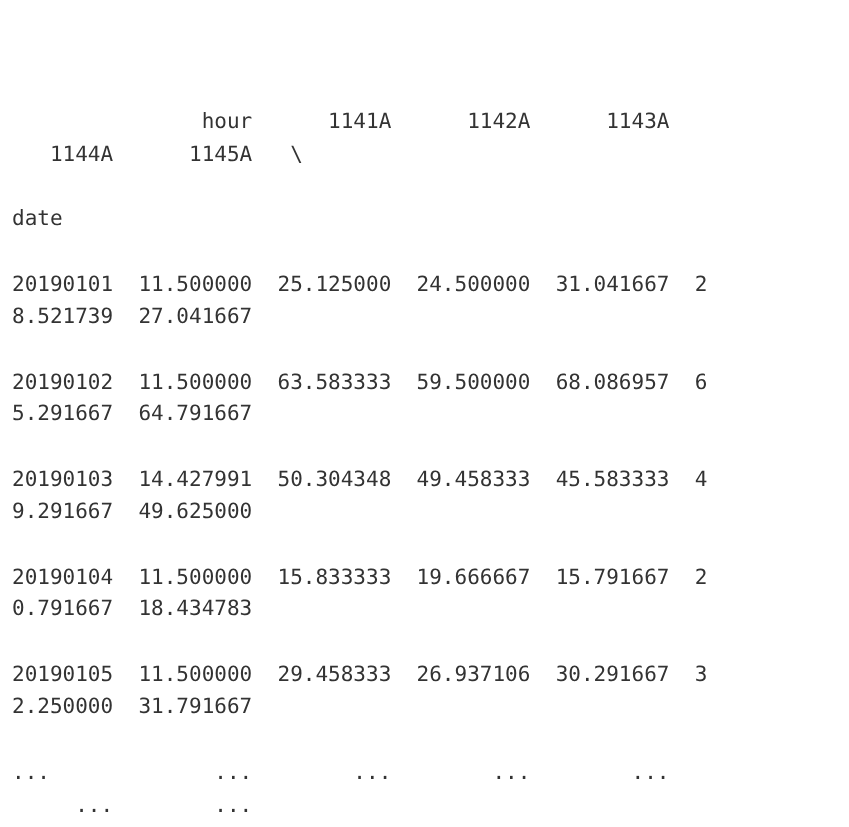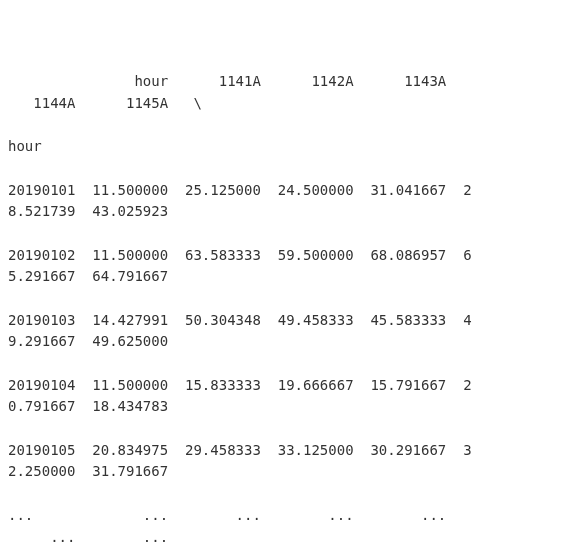--- a/index.html
+++ b/index.html
@@ -20,30 +20,30 @@
   .line {
     display: block;
   }
 </style>
 </head>
 <body>
 
 
 <span class="line">               hour      1141A      1142A      1143A   
    1144A      1145A   \</span>
-<span class="line">hour</span>
+<span class="line">date</span>
 <span class="line">20190101  11.500000  25.125000  24.500000  31.041667  2
-8.521739  43.025923</span>
+8.521739  27.041667</span>
 <span class="line">20190102  11.500000  63.583333  59.500000  68.086957  6
 5.291667  64.791667</span>
 <span class="line">20190103  14.427991  50.304348  49.458333  45.583333  4
 9.291667  49.625000</span>
 <span class="line">20190104  11.500000  15.833333  19.666667  15.791667  2
 0.791667  18.434783</span>
-<span class="line">20190105  20.834975  29.458333  33.125000  30.291667  3
+<span class="line">20190105  11.500000  29.458333  26.937106  30.291667  3
 2.250000  31.791667</span>
 <span class="line">...             ...        ...        ...        ...   
      ...        ...</span>
 
 
 
 
 
 
 

